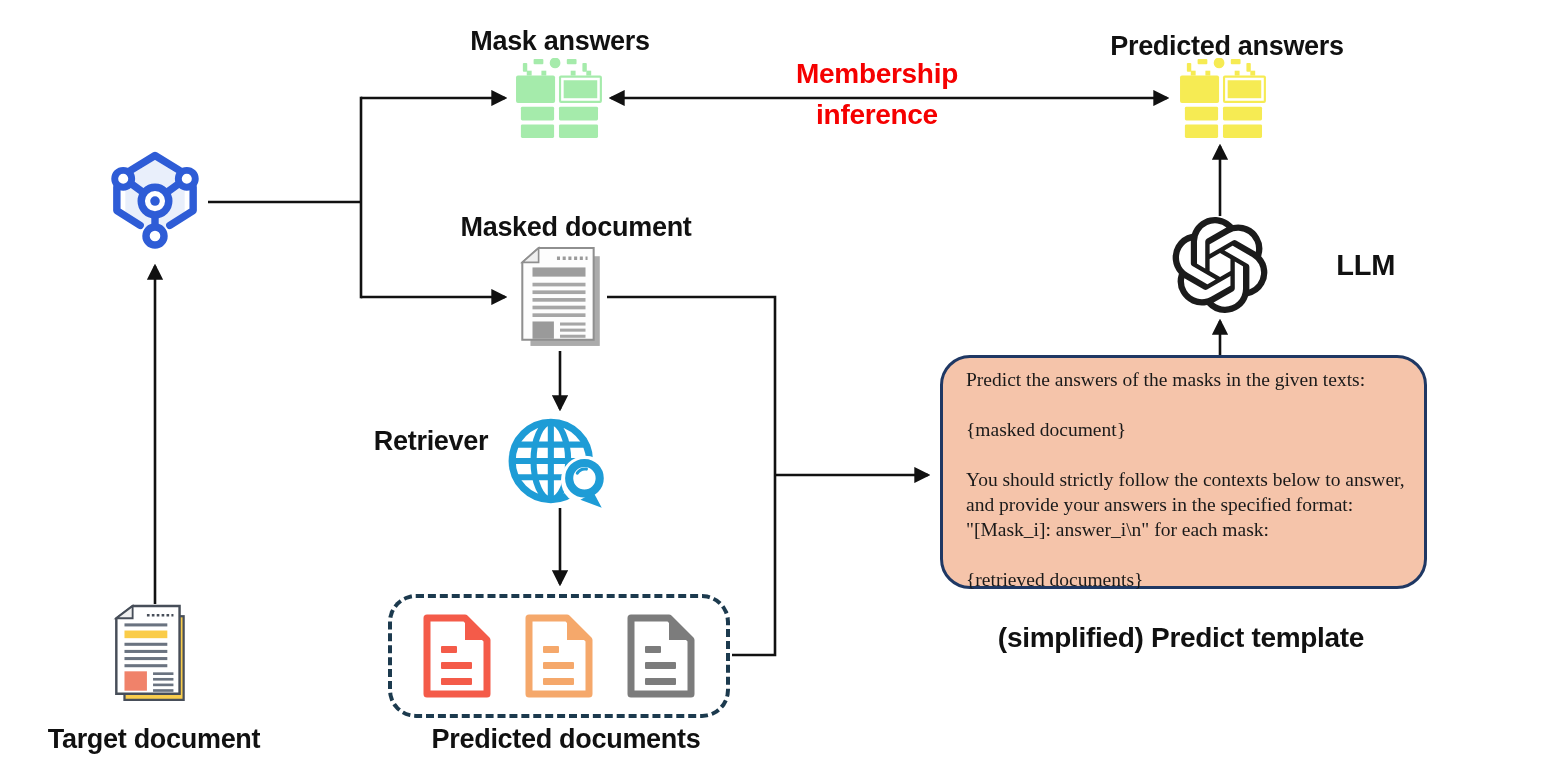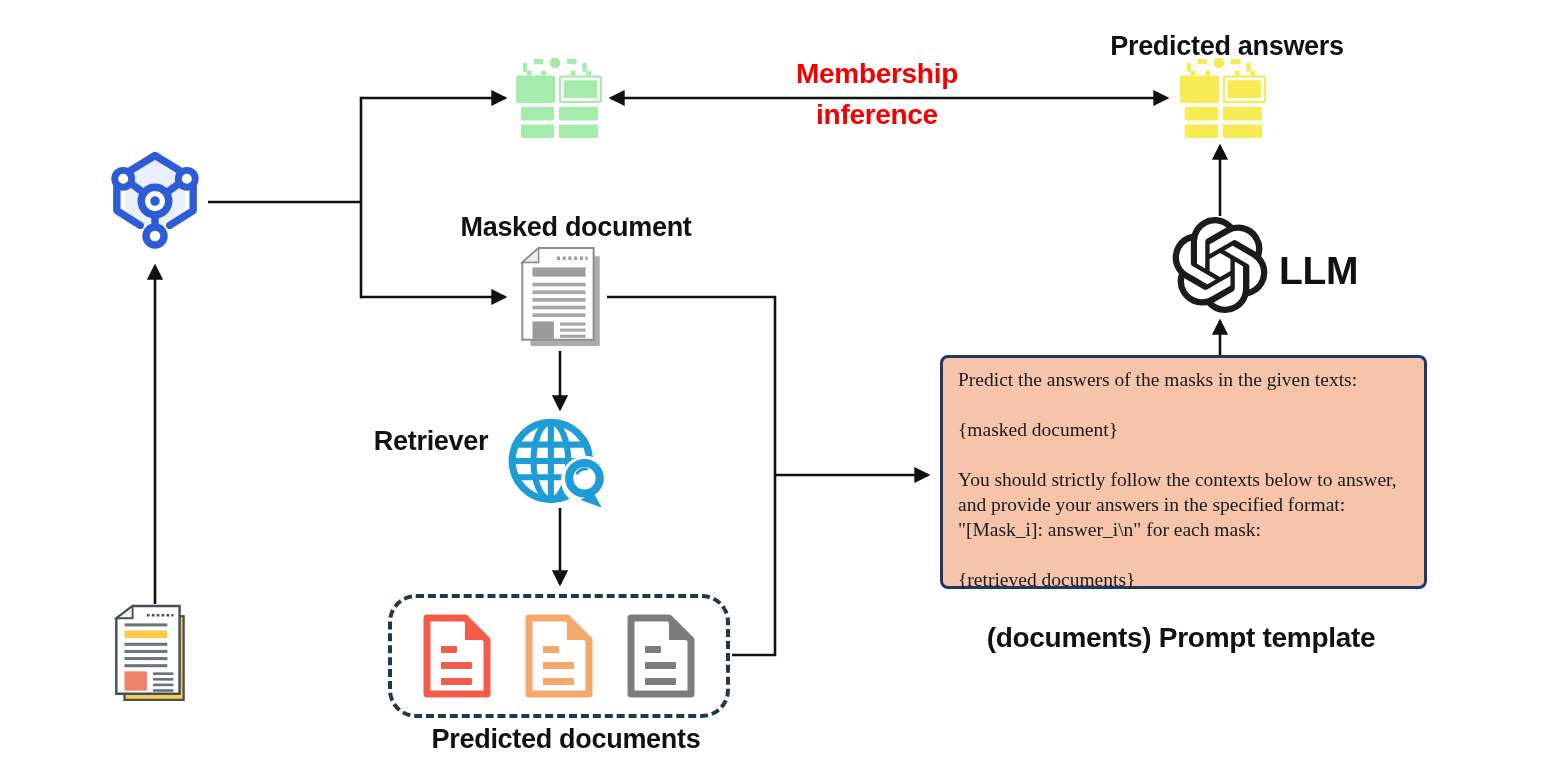--- a/index.html
+++ b/index.html
@@ -7,33 +7,33 @@
     position:relative;width:1545px;height:762px;overflow:hidden;
     font-family:"Liberation Sans", sans-serif;background:#ffffff;
   }
   .label{
     position:absolute;font-weight:700;font-size:27px;color:#111;
     text-align:center;line-height:1.15;letter-spacing:-0.3px;
   }
   #membership-label{
     color:#F50000;font-size:28px;line-height:41px;white-space:pre-line;
   }
-  #llm-label{text-align:left;font-size:39px;}
+  #llm-label{text-align:right;font-size:29px;margin-left:6px;}
   #prompt-caption{font-size:28px;}
   .icon{position:absolute;}
   #connectors{position:absolute;left:0;top:0;width:1545px;height:762px;}
   #retrieved-box{
     position:absolute;left:388px;top:594px;width:342px;height:124px;
     box-sizing:border-box;border:4px dashed #1C3A4E;border-radius:28px;
     display:flex;align-items:center;justify-content:center;gap:26px;
   }
   #prompt-box{
     position:absolute;left:940px;top:355px;width:487px;height:234px;
     box-sizing:border-box;background:#F5C4AA;border:3px solid #1F3864;
-    border-radius:8px;padding:9px 8px 0 15px;
+    border-radius:30px;padding:9px 8px 0 23px;
   }
   #prompt-text{
     font-family:"Liberation Serif", serif;font-size:19.5px;line-height:25px;
     color:#1a1a1a;white-space:pre-line;
   }
 </style>
 </head>
 <body>
 
 <div id="canvas">
@@ -53,28 +53,30 @@
       <path d="M155 604 V266" marker-end="url(#ah)"></path>
       <path d="M560 351 V409" marker-end="url(#ah)"></path>
       <path d="M560 508 V584" marker-end="url(#ah)"></path>
       <path d="M607 297 H775 V655 H732"></path>
       <path d="M775 475 H928" marker-end="url(#ah)"></path>
       <path d="M1220 355 V321" marker-end="url(#ah)"></path>
       <path d="M1220 216 V146" marker-end="url(#ah)"></path>
     </g>
   </svg>
 
+  <div class="label" style="left:430px;top:26px;width:260px;">Mask answers</div>
   <div class="label" style="left:1077px;top:31px;width:300px;">Predicted answers</div>
   <div class="label" style="left:436px;top:212px;width:280px;">Masked document</div>
   <div class="label" id="membership-label" style="left:752px;top:53px;width:250px;">Membership
 inference</div>
   <div class="label" style="left:331px;top:426px;width:200px;">Retriever</div>
   <div class="label" style="left:406px;top:724px;width:320px;">Predicted documents</div>
+  <div class="label" style="left:14px;top:724px;width:280px;">Target document</div>
   <div class="label" id="llm-label" style="left:1279px;top:249px;width:110px;">LLM</div>
-  <div class="label" id="prompt-caption" style="left:946px;top:622px;width:470px;">(documents) Prompt template</div>
+  <div class="label" id="prompt-caption" style="left:946px;top:622px;width:470px;">(simplified) Predict template</div>
 
   <svg class="icon" style="left:102px;top:144px;" width="106" height="112" viewBox="0 0 100 104">
     <polygon points="50,14 22,31 22,67 50,84 78,67 78,31" fill="#E9EFFB"></polygon>
     <g stroke="#2E5CD6" stroke-width="7" fill="none" stroke-linecap="round" stroke-linejoin="round">
       <path d="M27 24 L50 10 L73 24"></path>
       <path d="M14 40 L14 62 L36 76"></path>
       <path d="M86 40 L86 62 L64 76"></path>
       <path d="M50 53 L24 34"></path>
       <path d="M50 53 L76 34"></path>
       <path d="M50 53 L50 82"></path>

